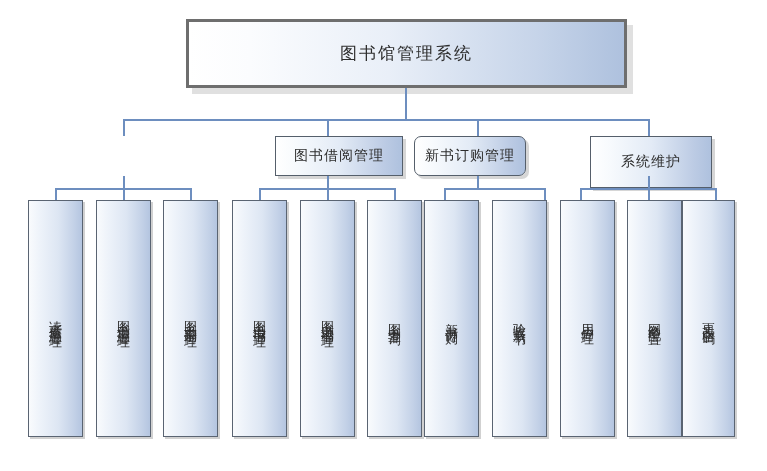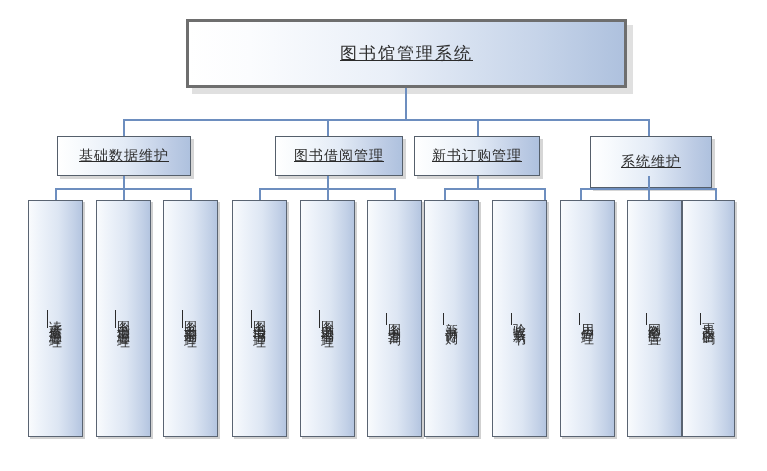--- a/index.html
+++ b/index.html
@@ -30,21 +30,20 @@
   .node {
     position: absolute;
     box-sizing: border-box;
     border: 1px solid #5a6472;
     background: linear-gradient(to right, #fdfefe 0%, #f2f6fb 18%, #dde6f3 52%, #b9c9e2 88%, #aec1de 100%);
     box-shadow: 3px 3px 0 0 rgba(0,0,0,0.13);
     display: flex;
     align-items: center;
     justify-content: center;
     color: #2b2b2b;
-    text-decoration: underline;
   }
 
   
   .node.root {
     border: 3px solid #6e6e6e;
     box-shadow: 6px 6px 0 0 rgba(0,0,0,0.12);
     background:
       linear-gradient(to right, #ffffff 0%, #fbfcfe 14%, #e9eff8 46%, #c6d4e9 80%, #aec1de 100%);
   }
   .node.root .label {
@@ -102,27 +101,24 @@
 
   <div class="conn v" style="left:405px; top:88px; width:2px; height:32px;"></div>
 
   <div class="conn h" style="left:123px; top:119px; width:526px; height:2px;"></div>
 
   <div class="conn v" style="left:123px; top:119px; width:2px; height:17px;"></div>
   <div class="conn v" style="left:327px; top:119px; width:2px; height:17px;"></div>
   <div class="conn v" style="left:477px; top:119px; width:2px; height:17px;"></div>
   <div class="conn v" style="left:648px; top:119px; width:2px; height:17px;"></div>
 
-  <div class="node mid" style="left:57px; top:136px; width:134px; height:40px;">
-    <span class="label">基础数据维护</span>
-  </div>
   <div class="node mid" style="left:275px; top:136px; width:128px; height:40px;">
     <span class="label">图书借阅管理</span>
   </div>
-  <div class="node mid" style="left:414px; top:136px; width:126px; height:40px;">
+  <div class="node mid" style="left:414px; top:136px; width:112px; height:40px;border-radius:7px;">
     <span class="label">新书订购管理</span>
   </div>
   <div class="node mid" style="left:590px; top:136px; width:122px; height:52px;">
     <span class="label">系统维护</span>
   </div>
 
   <div class="conn v" style="left:123px; top:176px; width:2px; height:13px;"></div>
   <div class="conn h" style="left:55px; top:188px; width:137px; height:2px;"></div>
   <div class="conn v" style="left:55px; top:188px; width:2px; height:13px;"></div>
   <div class="conn v" style="left:123px; top:188px; width:2px; height:13px;"></div>

